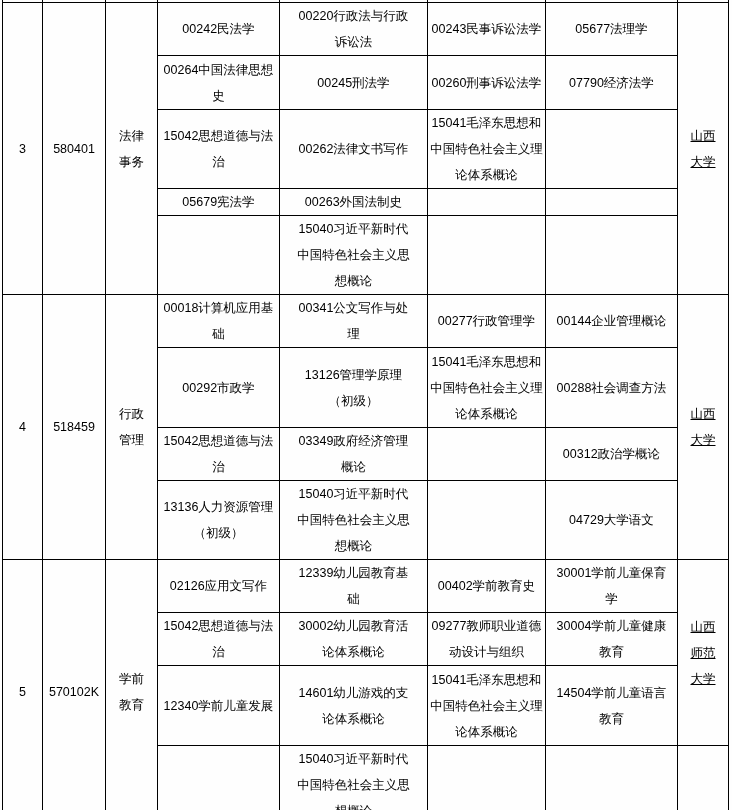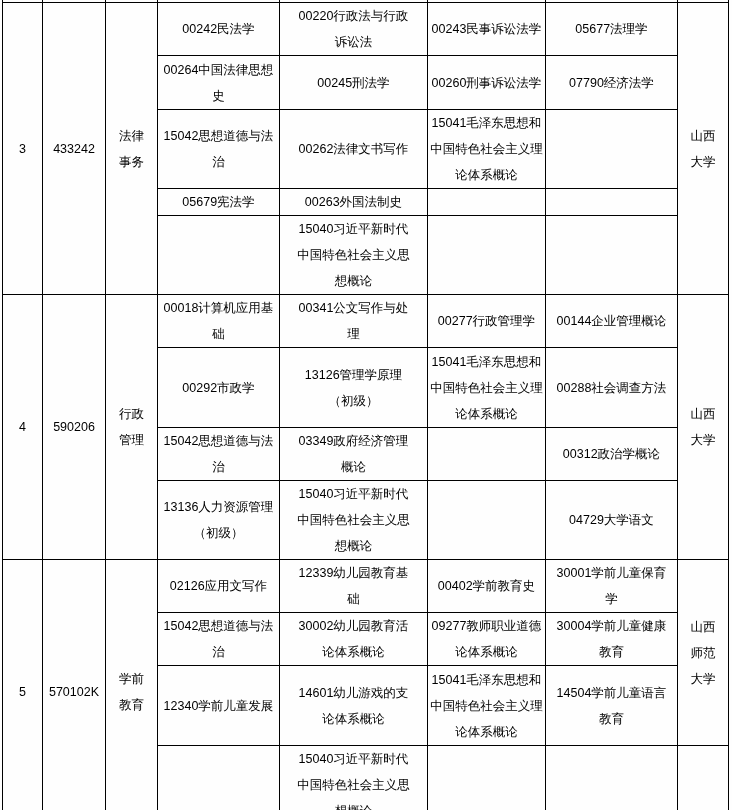--- a/index.html
+++ b/index.html
@@ -31,21 +31,21 @@
     line-height: 26px;
     color: #000000;
     white-space: pre-line;
     padding: 0 2px;
     overflow: hidden;
     box-sizing: border-box;
   }
   td.seq   { padding: 0; }
   td.code  { padding: 0; }
   td.major { padding: 0 9px; }
-  td.uni   { padding: 0 10px; }
+  td.uni   { padding: 0 10px; text-decoration: underline; }
   td.c2    { padding: 0 10px; }
   td.c4    { padding: 0 5px; }
   tr.sliver-top td    { height: 4px; }
 </style>
 </head>
 <body>
 
 <div id="screen">
   <table class="schedule">
     <colgroup>
@@ -66,21 +66,21 @@
         <td></td>
           <td></td>
         <td></td>
           <td></td>
         <td></td>
           <td></td>
       </tr>
 
       <tr style="height:51px">
         <td class="seq" rowspan="5">3</td>
-        <td class="code" rowspan="5">433242</td>
+        <td class="code" rowspan="5">580401</td>
         <td class="major" rowspan="5">法律
 事务</td>
         <td class="c1">00242民法学</td>
         <td class="c2">00220行政法与行政
 诉讼法</td>
         <td class="c3">00243民事诉讼法学</td>
         <td class="c4">05677法理学</td>
         <td class="uni" rowspan="5">山西
 大学</td>
       </tr>
@@ -110,21 +110,21 @@
         <td class="c1"></td>
         <td class="c2">15040习近平新时代
 中国特色社会主义思
 想概论</td>
         <td class="c3"></td>
         <td class="c4"></td>
       </tr>
 
       <tr style="height:53px">
         <td class="seq" rowspan="4">4</td>
-        <td class="code" rowspan="4">590206</td>
+        <td class="code" rowspan="4">518459</td>
         <td class="major" rowspan="4">行政
 管理</td>
         <td class="c1">00018计算机应用基
 础</td>
         <td class="c2">00341公文写作与处
 理</td>
         <td class="c3">00277行政管理学</td>
         <td class="c4">00144企业管理概论</td>
         <td class="uni" rowspan="4">山西
 大学</td>
@@ -170,21 +170,21 @@
         <td class="uni" rowspan="3">山西
 师范
 大学</td>
       </tr>
       <tr style="height:53px">
         <td class="c1">15042思想道德与法
 治</td>
         <td class="c2">30002幼儿园教育活
 论体系概论</td>
         <td class="c3">09277教师职业道德
-论体系概论</td>
+动设计与组织</td>
         <td class="c4">30004学前儿童健康
 教育</td>
       </tr>
       <tr style="height:80px">
         <td class="c1">12340学前儿童发展</td>
         <td class="c2">14601幼儿游戏的支
 论体系概论</td>
         <td class="c3">15041毛泽东思想和
 中国特色社会主义理
 论体系概论</td>

